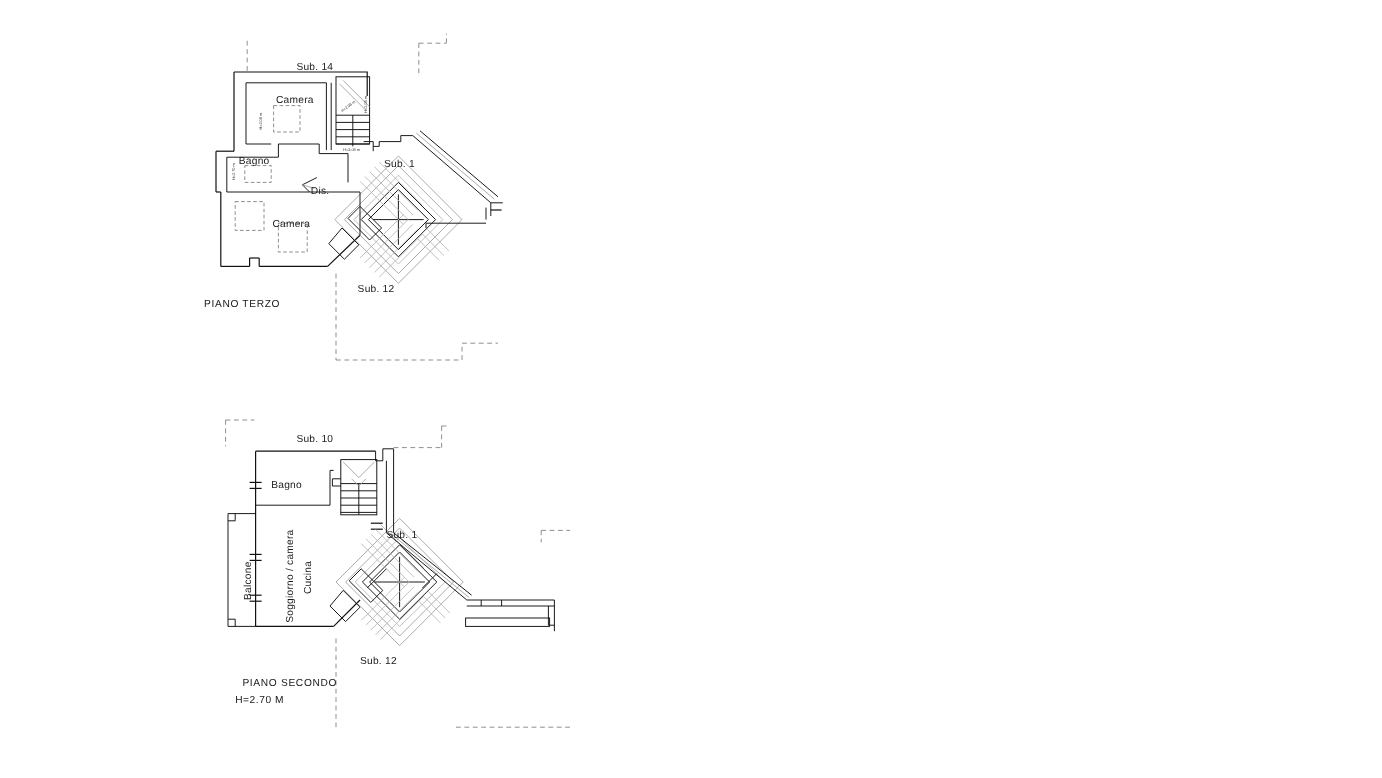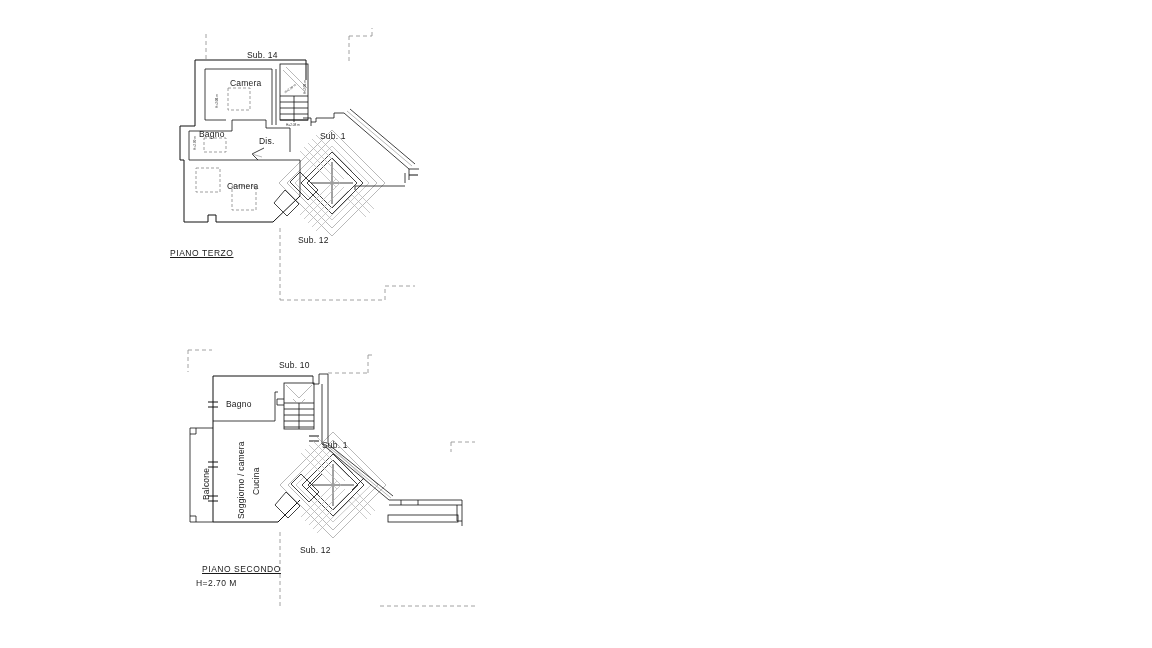--- a/index.html
+++ b/index.html
@@ -28,21 +28,21 @@
   }
   .lbl {
     position: absolute;
     color: #1a1a1a;
     font-family: "Liberation Sans", sans-serif;
     white-space: nowrap;
     line-height: 1;
   }
   .lbl-sub   { font-size: 8.5px; letter-spacing: .2px; }
   .lbl-room  { font-size: 8.5px; letter-spacing: .2px; }
-  .lbl-floor { font-size: 8.5px; letter-spacing: .55px; text-decoration: underline; }
+  .lbl-floor { font-size: 8.5px; letter-spacing: .55px; }
   .lbl-h     { font-size: 8.5px; letter-spacing: .45px; }
   .lbl-tiny  { font-size: 3.2px; color: #303030; letter-spacing: 0px; }
   .rot90  { transform: rotate(-90deg); transform-origin: 0 0; }
   .rot45  { transform: rotate(-37deg); transform-origin: 0 0; }
 </style>
 </head>
 <body>
 
 <div id="sheet">
 
@@ -254,41 +254,41 @@
       </g>
     </g>
   </svg>
 
   <div class="lbl lbl-sub" style="left:247px; top:51px;">Sub. 14</div>
 
   <div class="lbl lbl-room" style="left:230px; top:79px;">Camera</div>
 
   <div class="lbl lbl-room" style="left:199px; top:130px;">Bagno</div>
 
-  <div class="lbl lbl-room" style="left:259px; top:137px;text-align:center;">Dis.</div>
+  <div class="lbl lbl-room" style="left:259px; top:155px;text-align:center;">Dis.</div>
 
   <div class="lbl lbl-room" style="left:227px; top:182px;">Camera</div>
 
   <div class="lbl lbl-sub" style="left:320px; top:132px;">Sub. 1</div>
 
   <div class="lbl lbl-sub" style="left:298px; top:236px;">Sub. 12</div>
 
   <div class="lbl lbl-floor" style="left:170px; top:249px;">PIANO TERZO</div>
 
   <div class="lbl lbl-tiny rot90" style="left:216px; top:108px;">H=2.08 m</div>
 
   <div class="lbl lbl-tiny rot90" style="left:194px; top:150px;">H=2.70 m</div>
 
   <div class="lbl lbl-tiny" style="left:286px; top:124px;">H=2.08 m</div>
 
   <div class="lbl lbl-tiny rot45" style="left:284px; top:92px;">H=2.08 m</div>
 
   <div class="lbl lbl-tiny rot90" style="left:304px; top:94px;">H=2.08 m</div>
 
-  <div class="lbl lbl-sub" style="left:247px; top:361px;margin-left:32px;">Sub. 10</div>
+  <div class="lbl lbl-sub" style="left:247px; top:361px;">Sub. 10</div>
 
   <div class="lbl lbl-room" style="left:226px; top:400px;">Bagno</div>
 
   <div class="lbl lbl-room rot90" style="left:202px; top:500px;">Balcone</div>
 
   <div class="lbl lbl-room rot90" style="left:237px; top:519px;">Soggiorno / camera</div>
 
   <div class="lbl lbl-room rot90" style="left:252px; top:495px;">Cucina</div>
 
   <div class="lbl lbl-sub" style="left:322px; top:441px;">Sub. 1</div>

